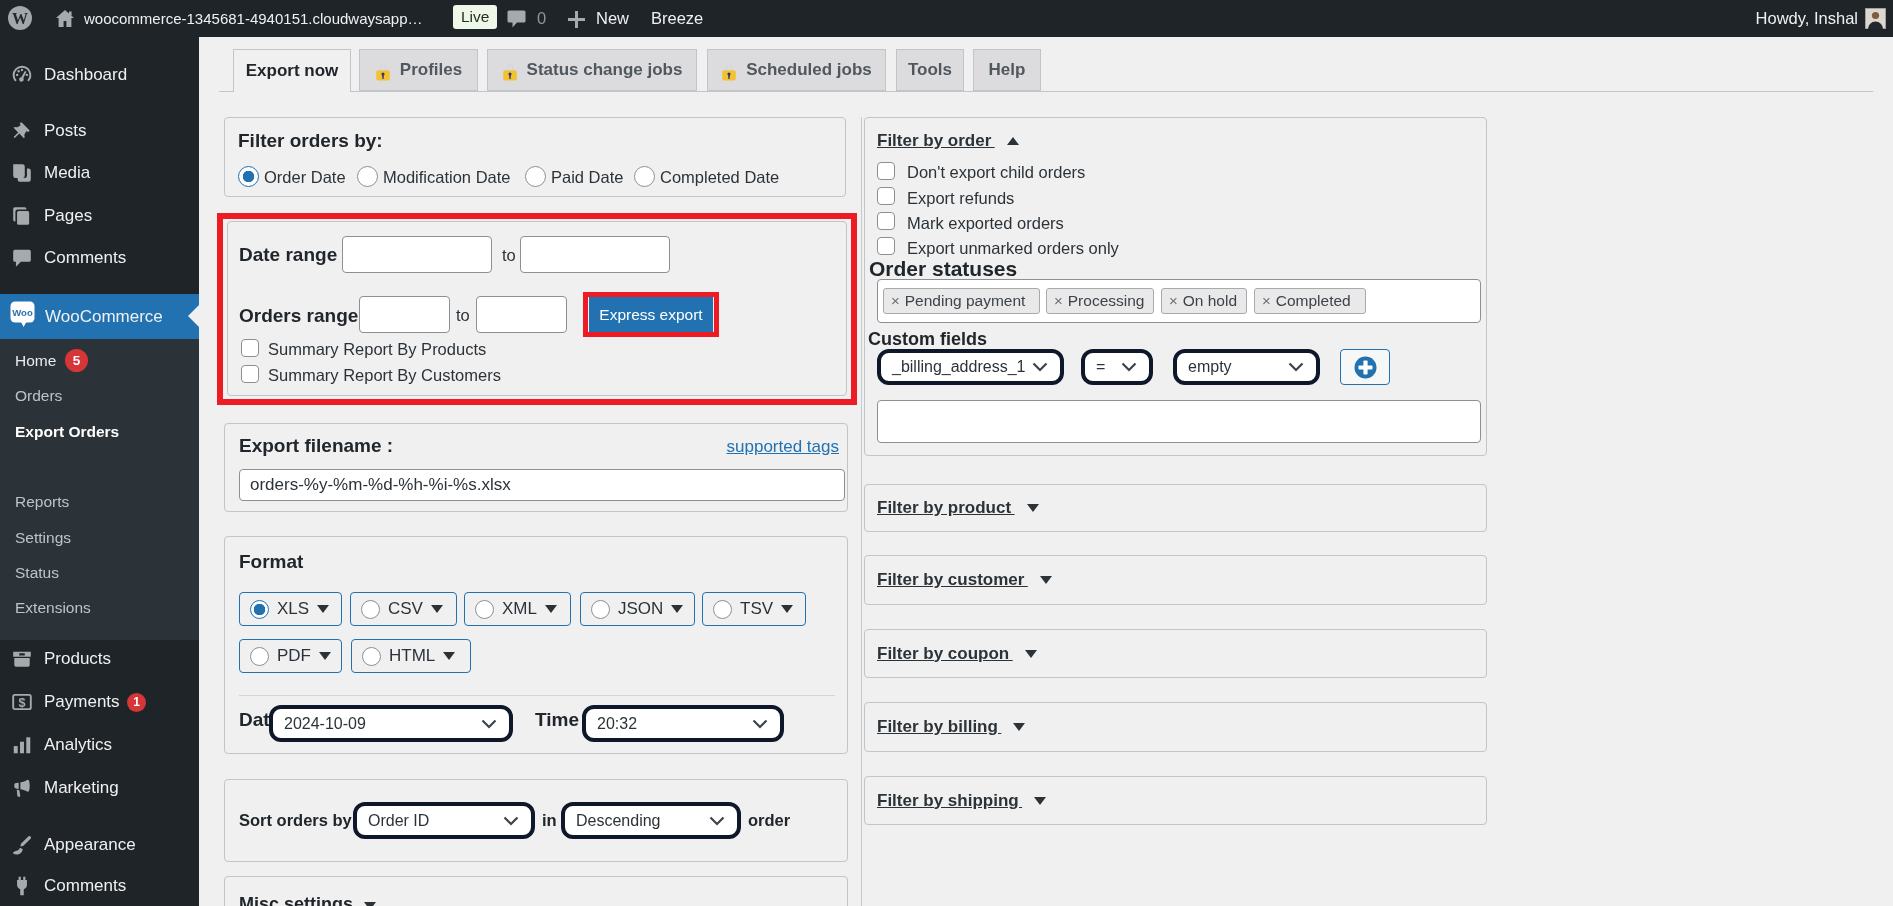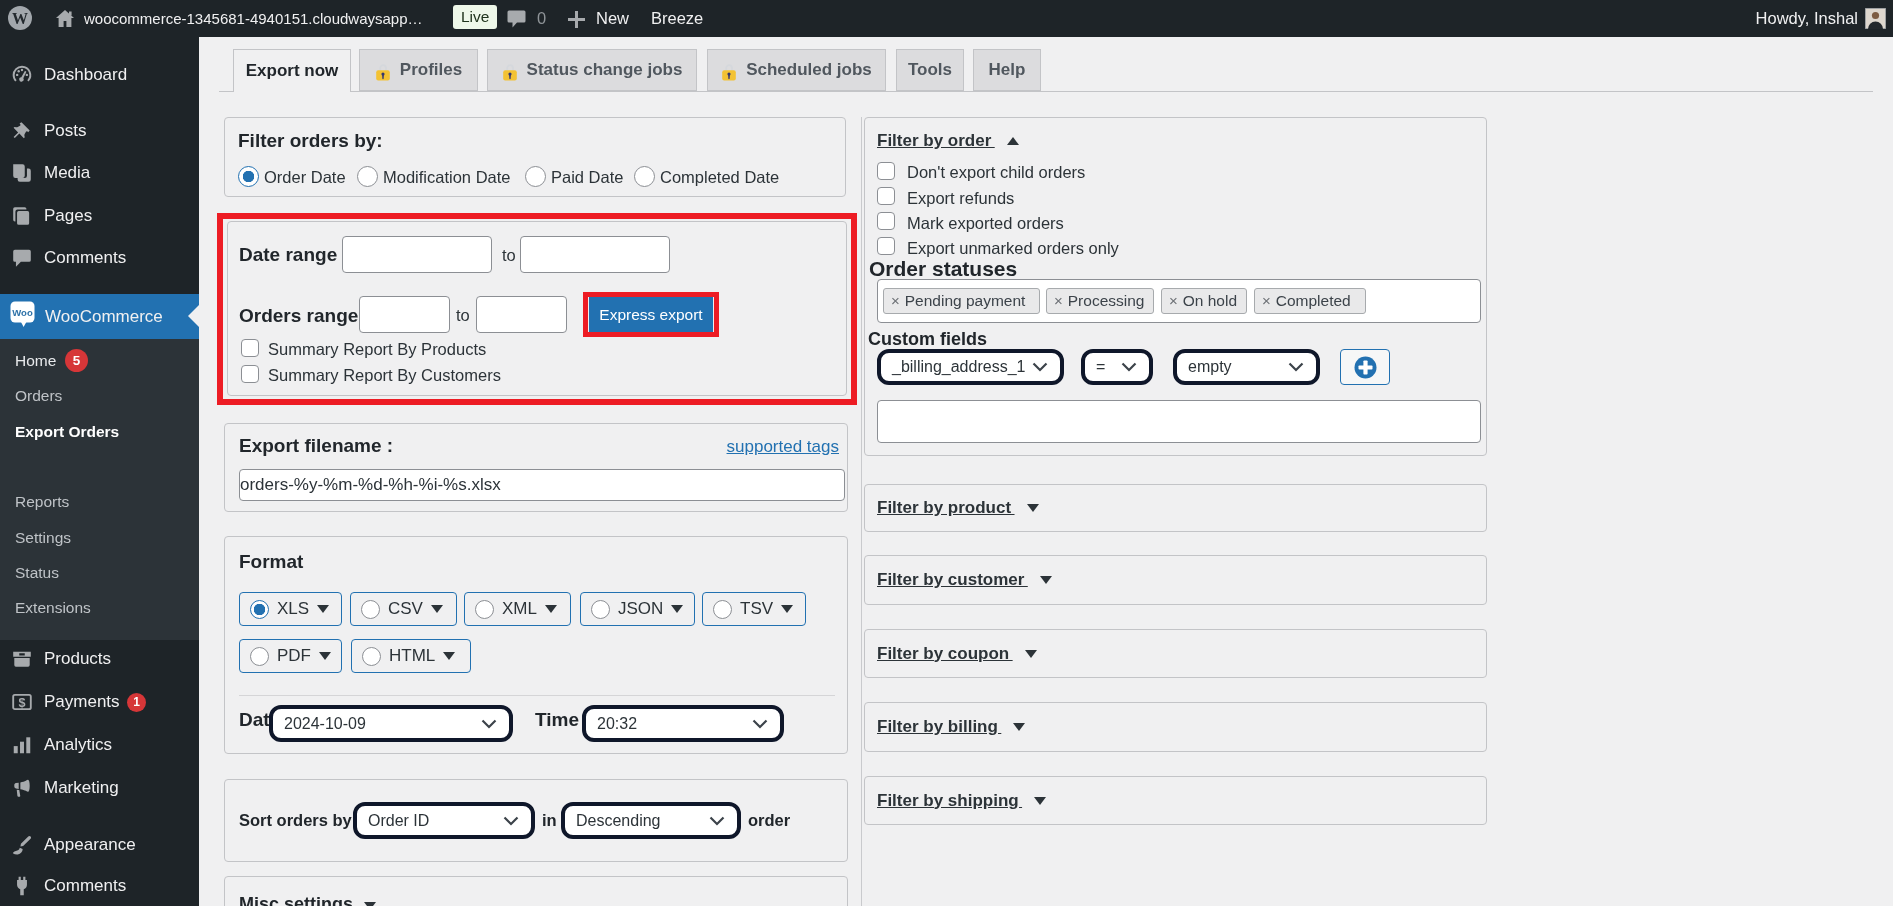--- a/index.html
+++ b/index.html
@@ -233,21 +233,21 @@
   <span class="cb" style="left:13px;top:117px"></span>
       <span class="lbl" style="left:40px;top:118px">Summary Report By Products</span>
   <span class="cb" style="left:13px;top:143px"></span>
       <span class="lbl" style="left:40px;top:144px">Summary Report By Customers</span>
 </div>
 <div style="position:absolute;left:18px;top:176px;width:640px;height:192px;border:6px solid #ed1c24;z-index:5"></div>
 
 <div class="panel" style="left:25px;top:386px;width:624px;height:89px">
   <div class="hd" style="left:14px;top:11px">Export filename :</div>
   <div style="position:absolute;right:8px;top:13px;font-size:17px;color:#2271b1;text-decoration:underline">supported tags</div>
-  <div class="inp" style="left:14px;top:45px;width:606px;height:32px;font-size:17px;color:#2c3338;line-height:30px;">orders-%y-%m-%d-%h-%i-%s.xlsx</div>
+  <div class="inp" style="left:14px;top:45px;width:606px;height:32px;font-size:17px;color:#2c3338;line-height:30px;padding-left:10px">orders-%y-%m-%d-%h-%i-%s.xlsx</div>
 </div>
 
 <div class="panel" style="left:25px;top:499px;width:624px;height:218px">
   <div class="hd" style="left:14px;top:14px">Format</div>
   <div class="fmt" style="left:14px;top:55px;width:103px"><span class="radio on"></span>XLS <span class="tri-d"></span></div>
   <div class="fmt" style="left:125px;top:55px;width:107px"><span class="radio"></span>CSV <span class="tri-d"></span></div>
   <div class="fmt" style="left:239px;top:55px;width:107px"><span class="radio"></span>XML <span class="tri-d"></span></div>
   <div class="fmt" style="left:355px;top:55px;width:115px"><span class="radio"></span>JSON <span class="tri-d"></span></div>
   <div class="fmt" style="left:477px;top:55px;width:104px"><span class="radio"></span>TSV <span class="tri-d"></span></div>
   <div class="fmt" style="left:14px;top:102px;width:103px"><span class="radio"></span>PDF <span class="tri-d"></span></div>

